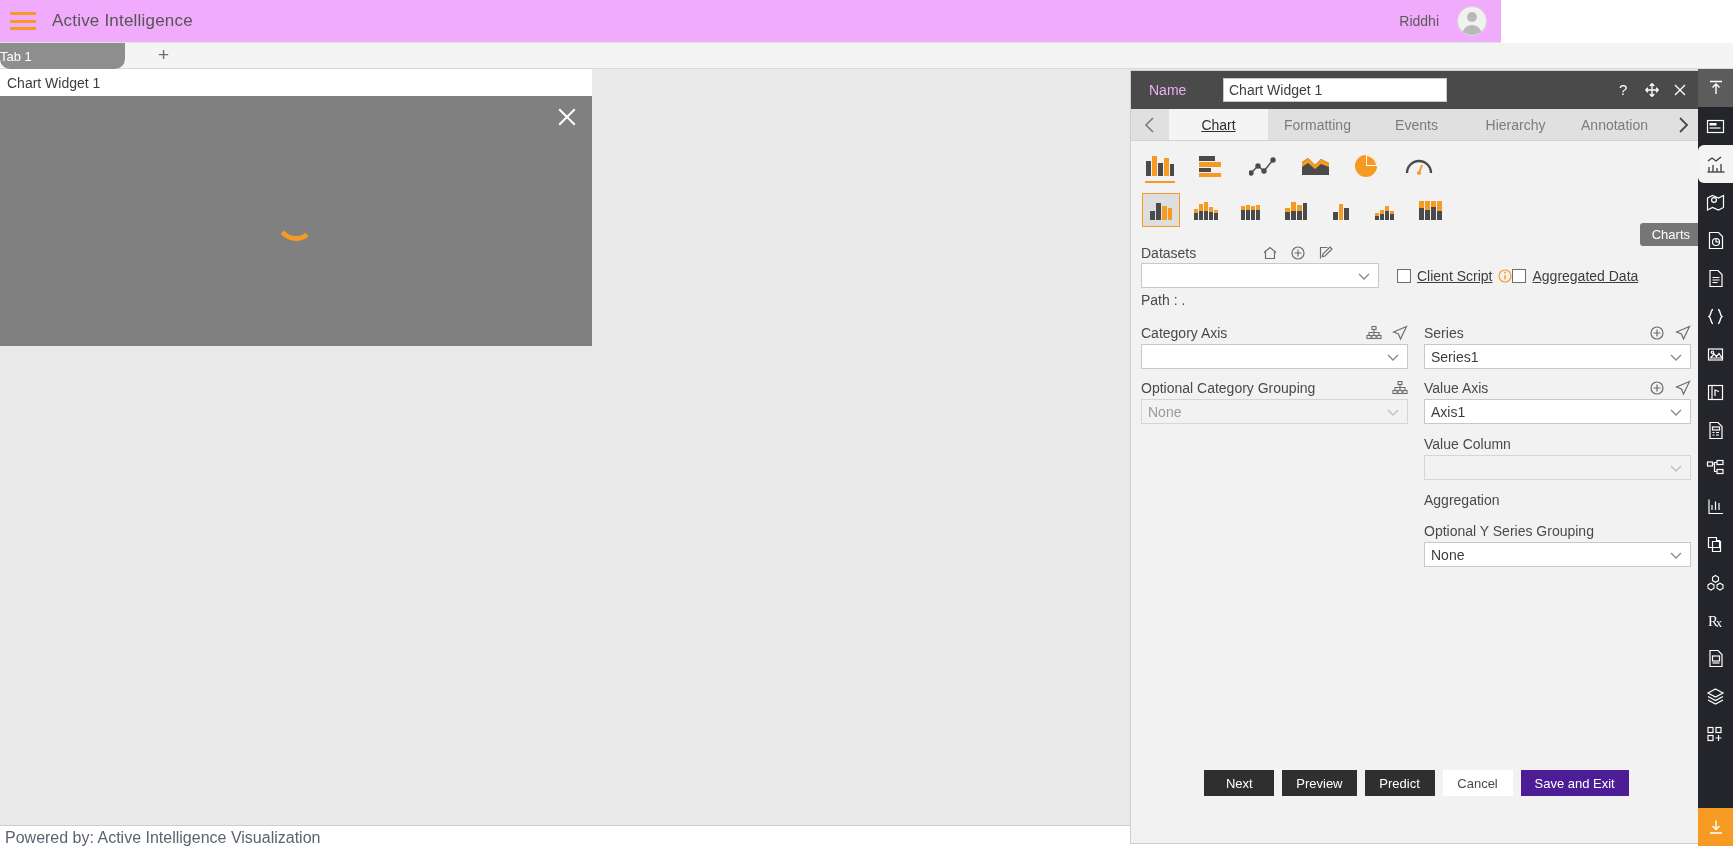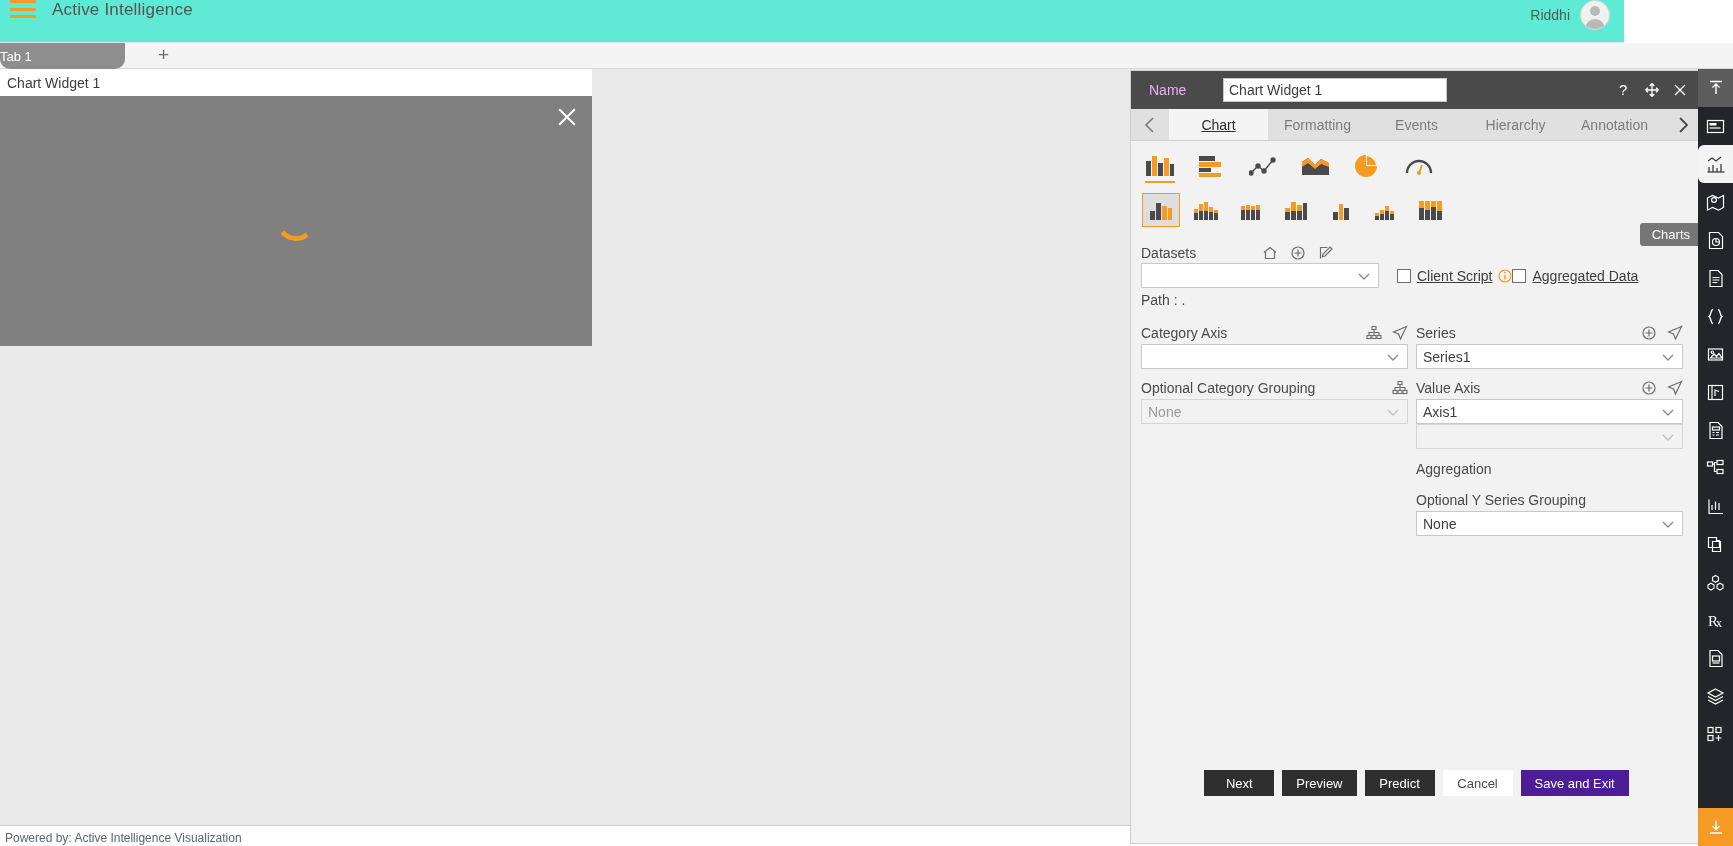--- a/index.html
+++ b/index.html
@@ -8,29 +8,29 @@
     width: 1733px; height: 846px;
     overflow: hidden;
     font-family: "Liberation Sans", sans-serif;
     background: #ffffff;
     color: #3d3d3d;
   }
   #root { position: relative; width: 1733px; height: 846px; }
 
   
   .appbar {
-    position: absolute; left: 0; top: 0; width: 1624px; height: 43px;
-    background: #5eead4; border-bottom: 1px solid #e2e2e2;
-    display: flex; align-items: flex-start;
+    position: absolute; left: 0; top: 0; width: 1501px; height: 43px;
+    background: #f0abfc; border-bottom: 1px solid #e2e2e2;
+    display: flex; align-items: center;
   }
   .hamburger { width: 26px; height: 18px; margin-left: 10px; display: flex;
     flex-direction: column; justify-content: space-between; cursor: pointer; }
   .hamburger i { display: block; height: 3px; background: #f59a23; border-radius: 1px; }
   .app-title { margin-left: 16px; font-size: 17px; color: #555; letter-spacing: .2px; }
-  .appbar-right { margin-left: auto; display: flex; align-items: center; margin-right: 14px; }
+  .appbar-right { margin-left: auto; display: flex; align-items: center; margin-right: 14px; gap: 8px; }
   .user-name { font-size: 14px; color: #5a5a5a; margin-right: 10px; }
   .avatar { width: 30px; height: 30px; border-radius: 50%; background: #f1f1f1;
     border: 1px solid #d8d8d8; position: relative; overflow: hidden; }
   .avatar::before { content: ""; position: absolute; width: 10px; height: 10px;
     border-radius: 50%; background: #b9b9b9; left: 9px; top: 5px; }
   .avatar::after { content: ""; position: absolute; width: 20px; height: 11px;
     border-radius: 10px 10px 0 0; background: #b9b9b9; left: 4px; top: 18px; }
 
   
   .tabstrip {
@@ -65,21 +65,21 @@
     background: #ffffff; }
   .widget-close::before { transform: rotate(45deg); }
   .widget-close::after { transform: rotate(-45deg); }
   .spinner { position: absolute; left: 50%; top: 50%; width: 40px; height: 40px;
     margin-left: -20px; margin-top: -20px; border-radius: 50%;
     border: 5px solid transparent; border-bottom-color: #f59a23;
     transform: rotate(6deg); }
 
   
   .footer { position: absolute; left: 0; top: 825px; width: 1733px; height: 21px;
-    background: #ffffff; border-top: 1px solid #cfcfcf; font-size: 12px;
+    background: #ffffff; border-top: 1px solid #cfcfcf; font-size: 16px;
     color: #5b6470; padding-left: 5px; line-height: 24px; overflow: hidden; }
 
   
   .props { position: absolute; left: 1130px; top: 70px; width: 573px; height: 774px;
     background: #f2f2f2; border: 1px solid #cfcfcf; }
   .props-head { height: 38px; background: #4a4a4a; display: flex; align-items: center;
     padding: 0 8px; }
   .props-head .lbl { color: #f0abfc; font-size: 14px; width: 84px; padding-left: 10px; }
   .name-input { width: 224px; height: 24px; border: 1px solid #c8c8c8; background: #fff;
     font-size: 14px; color: #3d3d3d; padding: 0 5px; font-family: "Liberation Sans", sans-serif; }
@@ -120,21 +120,21 @@
   .sel-box.disabled { background: #f2f2f2; color: #9a9a9a; border-color: #d6d6d6; }
   .sel-box .cv.dim svg { stroke: #c0c0c0; }
 
   .ds-row { display: flex; align-items: center; margin-top: 2px; }
   .ds-select { width: 238px; }
   .chk-group { display: flex; align-items: center; margin-left: 18px; gap: 6px; font-size: 14px; text-decoration: underline; }
   .chkbox { width: 14px; height: 14px; border: 1px solid #6e6e6e; background: #fff;
     cursor: pointer; display: inline-block; }
   .path-line { font-size: 14px; color: #4a4a4a; margin-top: 4px; }
 
-  .cols { display: flex; margin-top: 14px; gap: 8px; }
+  .cols { display: flex; margin-top: 14px; gap: 16px; }
   .col { width: 267px; }
   .col .grp-hdr { display: flex; align-items: center; height: 22px; }
   .col .grp-hdr .ics { margin-left: auto; display: flex; gap: 10px; color: #6d6d6d; }
 
   
   .btn-row { position: absolute; left: 0; bottom: 8px; width: 571px; height: 32px;
     display: flex; align-items: center; justify-content: center; gap: 8px; }
   .btn { height: 26px; min-width: 70px; font-size: 13px; display: flex;
     align-items: center; justify-content: center; cursor: pointer; padding: 8px 14px; }
   .btn.dark { background: #2f2f2f; color: #ffffff; }
@@ -593,20 +593,23 @@
           </div>
           <div class="sel-box">
             <span>Axis1</span>
             <span class="cv">
               <svg width="16" height="16" viewBox="0 0 16 16" fill="none" stroke="#8a8a8a" stroke-width="1.4">
                   <path d="M3 6l5 5 5-5"></path>
                 </svg>
             </span>
           </div>
 
+          <div class="grp-hdr" style="margin-top:9px">
+            <span class="fld-label">Value Column</span>
+          </div>
           <div class="sel-box disabled">
             <span></span>
             <span class="cv dim">
               <svg width="16" height="16" viewBox="0 0 16 16" fill="none" stroke="#c0c0c0" stroke-width="1.4">
                   <path d="M3 6l5 5 5-5"></path>
                 </svg>
             </span>
           </div>
 
           <div class="grp-hdr" style="margin-top:9px">

